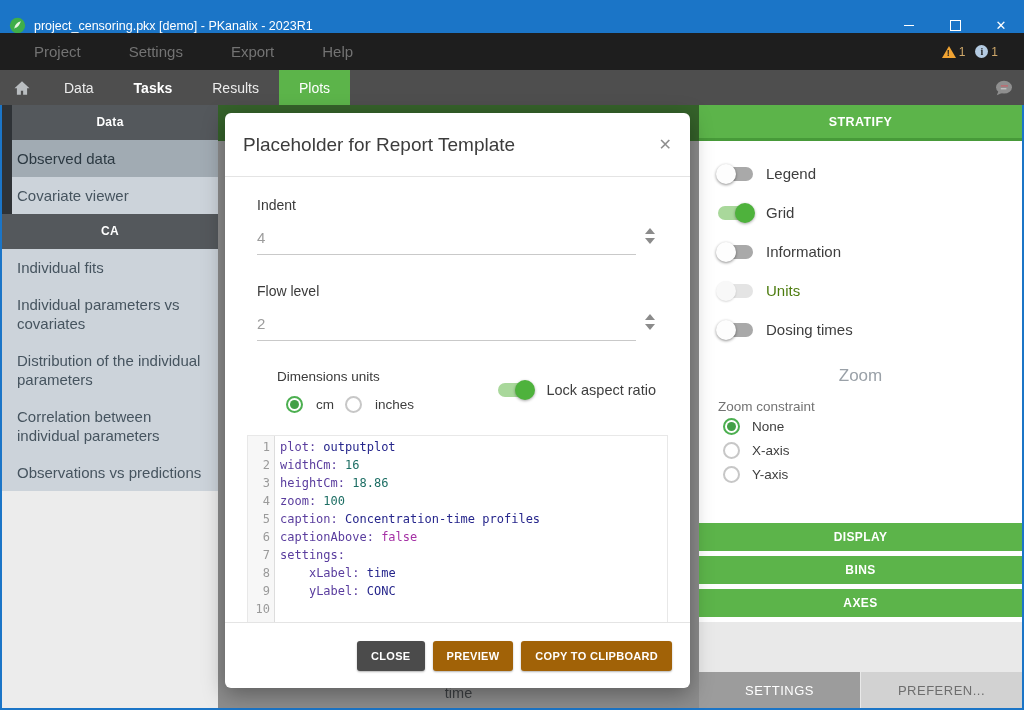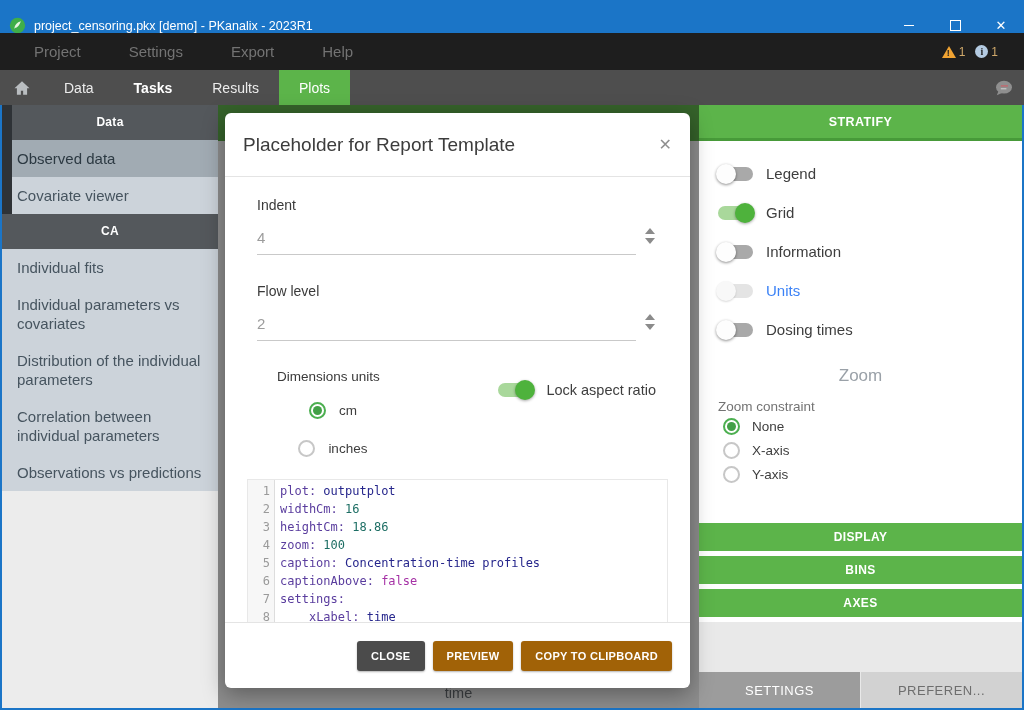--- a/index.html
+++ b/index.html
@@ -60,21 +60,21 @@
   .toggles{padding-top:13px;}
   .toggle-row{display:flex;align-items:center;height:39px;padding-left:19px;gap:13px;}
   .tg{width:35px;height:14px;border-radius:7px;background:#a9a9a9;position:relative;flex:none;}
   .tg .knob{width:20px;height:20px;border-radius:50%;background:#fdfdfd;position:absolute;
             top:-3px;left:-2px;box-shadow:0 1px 3px rgba(0,0,0,.45);}
   .tg.on{background:#a9d89b;}
   .tg.on .knob{left:17px;background:#4eb23c;box-shadow:0 1px 3px rgba(0,0,0,.35);}
   .tg.disabled{background:#e4e4e4;}
   .tg.disabled .knob{background:#f8f8f8;box-shadow:0 1px 2px rgba(0,0,0,.15);}
   .tg-label{font-size:15px;color:#3e3e3e;}
-  .toggle-row.disabled .tg-label{color:#3b82f6;}
+  .toggle-row.disabled .tg-label{color:#4d7c0f;}
   .zoom-title{text-align:center;color:#9aa1a8;font-size:17px;margin-top:17px;}
   .constraint-label{padding-left:19px;font-size:13.5px;color:#737373;margin-top:13px;}
   .radio-row{display:flex;align-items:center;gap:12px;padding-left:24px;height:23px;
              font-size:13.5px;color:#3e3e3e;margin-top:1px;}
   .radio{width:13px;height:13px;border-radius:50%;border:2px solid #c7c7c7;background:#fff;
          display:flex;align-items:center;justify-content:center;flex:none;}
   .radio.sel{border-color:#4caf50;}
   .radio.sel .dot{width:9px;height:9px;border-radius:50%;background:#43a047;}
   .sections{margin-top:37px;}
   .section-bar{height:28px;background:#5cb44a;color:#fff;font-weight:bold;font-size:12px;
@@ -101,21 +101,21 @@
                padding:3px 0 7px;}
   .field-value{color:#9c9c9c;font-size:15px;}
   .spin{position:absolute;right:-19px;top:2px;display:flex;flex-direction:column;gap:4px;}
   .spin .up{width:0;height:0;border-left:5px solid transparent;border-right:5px solid transparent;
             border-bottom:6px solid #8b8b8b;}
   .spin .down{width:0;height:0;border-left:5px solid transparent;border-right:5px solid transparent;
               border-top:6px solid #8b8b8b;}
   .units-row{display:flex;align-items:flex-start;margin-top:16px;}
   .units-left{padding-left:20px;}
   .units-label{font-size:13.5px;color:#3a3a3a;}
-  .units-radios{display:flex;align-items:center;gap:21px;margin-top:18px;padding-left:9px;flex-direction:column;}
+  .units-radios{display:flex;align-items:center;gap:11px;margin-top:12px;padding-left:9px;}
   .units-radios .opt{display:flex;align-items:center;gap:13px;font-size:13.5px;color:#3e3e3e;}
   .lock-row{margin-left:auto;display:flex;align-items:center;gap:13px;margin-top:13px;}
   .lock-row .tg-label{font-size:14.5px;}
   
   .editor{display:flex;border:1px solid #e8e8e8;height:186px;margin:22px -12px 0 -10px;
           font-family:"DejaVu Sans Mono",monospace;font-size:12px;line-height:18px;}
   .gutter{width:22px;background:#f7f7f7;border-right:1px solid #ddd;color:#9a9a9a;
           text-align:right;padding:2px 4px 0 0;flex:none;}
   .code{flex:1;padding:2px 0 0 5px;white-space:pre;overflow:hidden;}
   .tk-key{color:#5a3d9e;}

